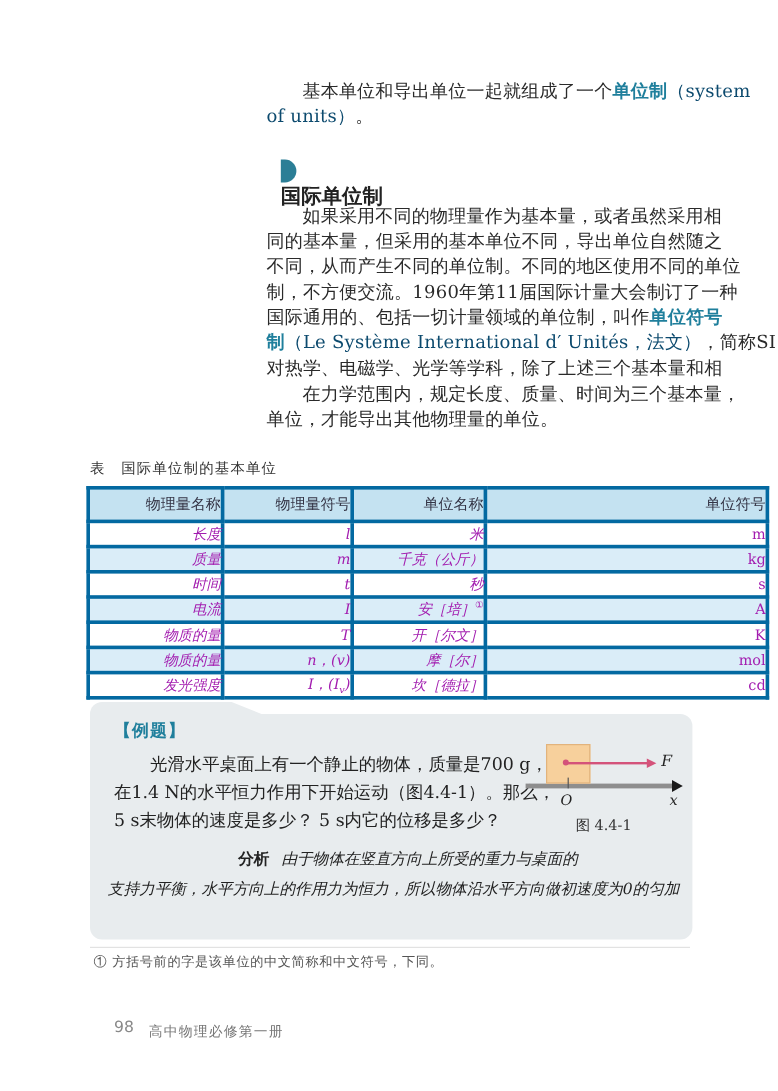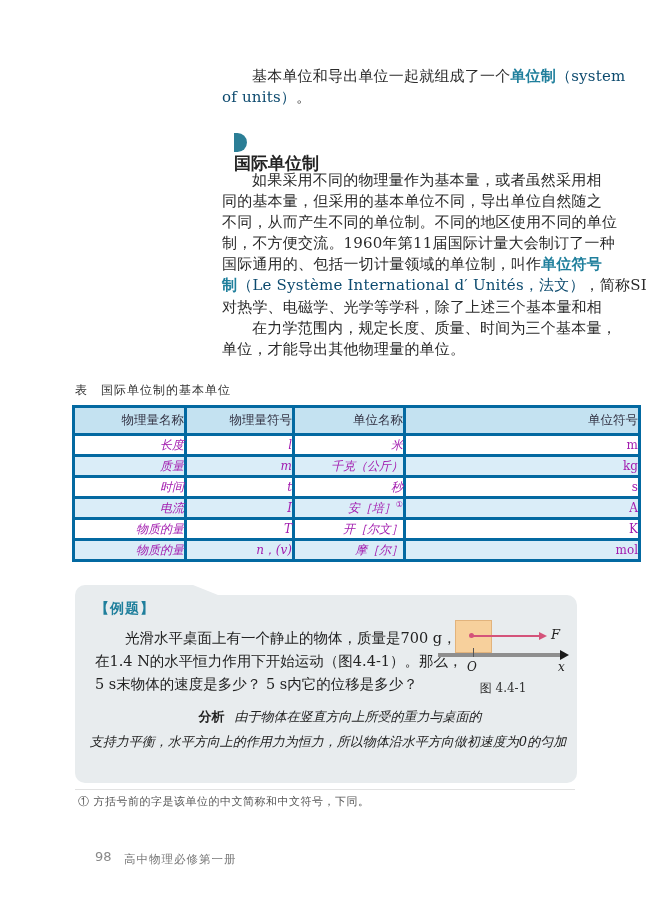--- a/index.html
+++ b/index.html
@@ -140,20 +140,26 @@
     <td class="sym"><span class="it">T</span></td>
     <td><span>开［尔文］</span></td>
     <td style="font-style:normal">K</td>
   </tr>
   <tr class="alt">
     <td>物质的量</td>
     <td class="sym"><span class="it">n，(v)</span></td>
     <td><span>摩［尔］</span></td>
     <td style="font-style:normal">mol</td>
   </tr>
+  <tr>
+    <td>发光强度</td>
+    <td class="sym"><span class="it">I，(I</span><sub class="sym-sub it">v</sub><span class="it">)</span></td>
+    <td><span>坎［德拉］</span></td>
+    <td style="font-style:normal">cd</td>
+  </tr>
 </tbody>
   </table>
 
 <div class="abs ex-tab"></div>
 <div class="abs ex-box"></div>
 <div class="abs ex-label">【例题】</div>
 
 <div class="abs ex-problem">
   <div class="tline indent">光滑水平桌面上有一个静止的物体，质量是700 g，</div>
   <div class="tline">在1.4 N的水平恒力作用下开始运动（图4.4-1）。那么，</div>

